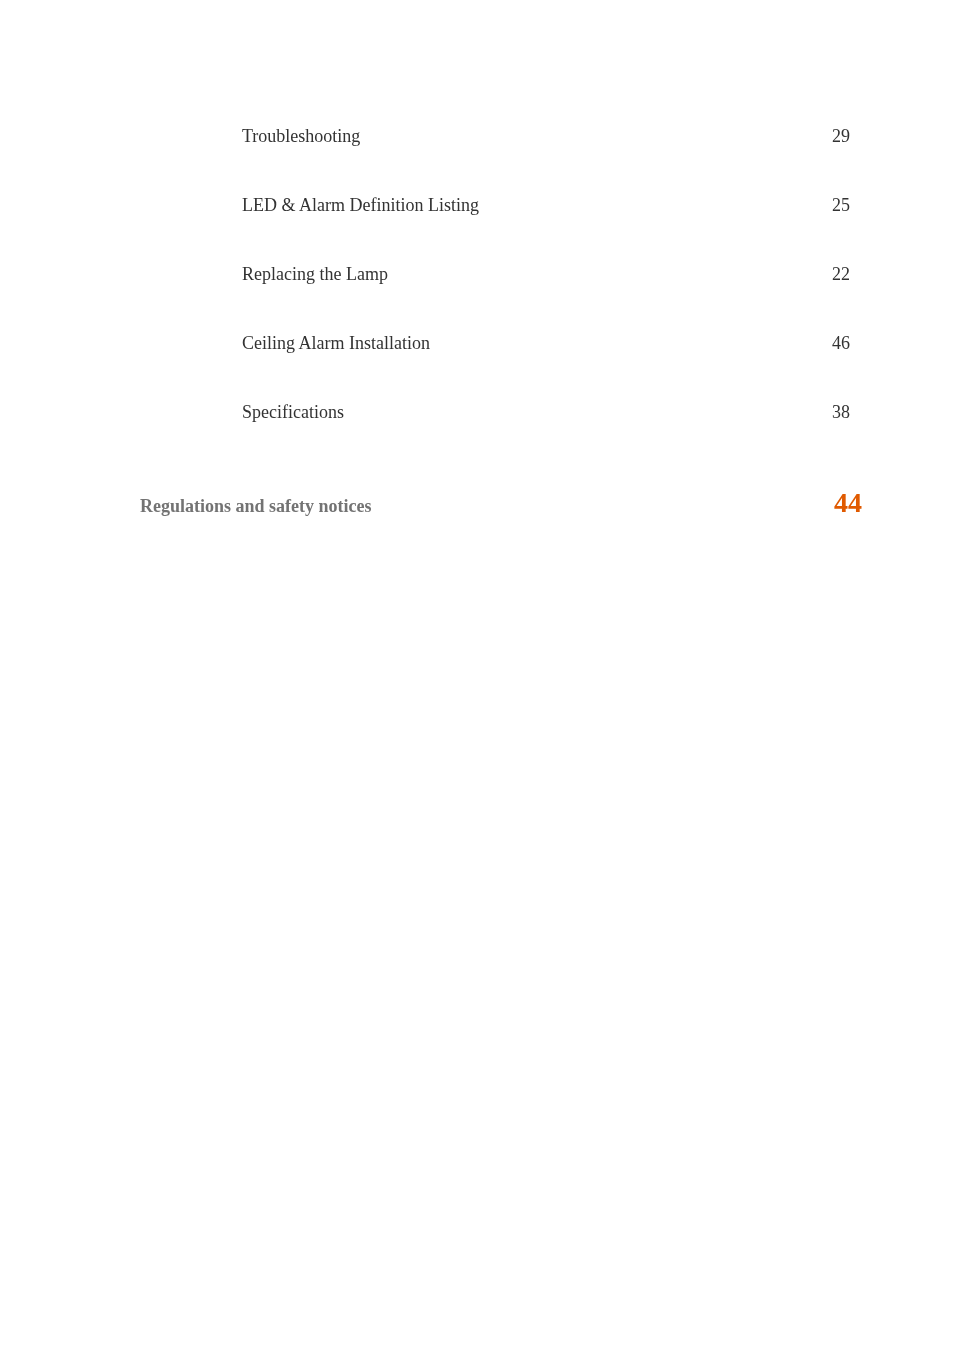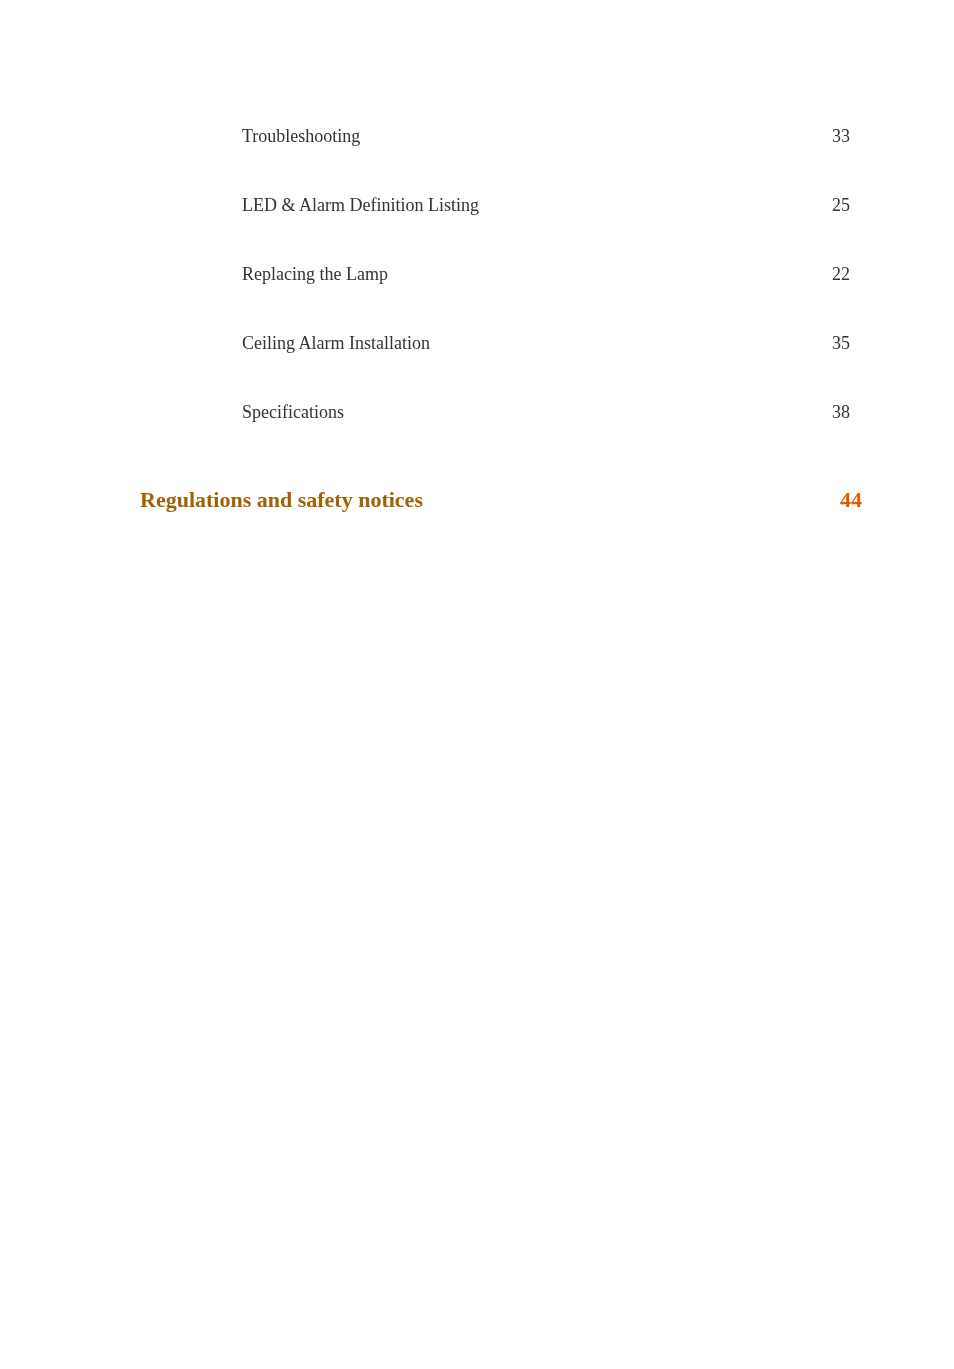--- a/index.html
+++ b/index.html
@@ -46,57 +46,57 @@
     }
 
     .toc-section {
       display: flex;
       justify-content: space-between;
       align-items: baseline;
       padding: 10px 0;
     }
 
     .toc-section-label {
-      font-size: 22px;
-      color: #a16207;
+      font-size: 18px;
+      color: #737373;
       font-weight: bold;
     }
 
     .toc-section-page {
-      font-size: 22px;
+      font-size: 28px;
       color: #e05a00;
       font-weight: bold;
       min-width: 40px;
       text-align: right;
     }
   </style>
 </head>
 <body>
 
 <div class="page-container">
   <div class="toc-list">
 
     <div class="toc-item">
       <span class="toc-item-label">Troubleshooting</span>
-      <span class="toc-item-page">33</span>
+      <span class="toc-item-page">29</span>
     </div>
 
     <div class="toc-item">
       <span class="toc-item-label">LED &amp; Alarm Definition Listing</span>
       <span class="toc-item-page">25</span>
     </div>
 
     <div class="toc-item">
       <span class="toc-item-label">Replacing the Lamp</span>
       <span class="toc-item-page">22</span>
     </div>
 
     <div class="toc-item">
       <span class="toc-item-label">Ceiling Alarm Installation</span>
-      <span class="toc-item-page">35</span>
+      <span class="toc-item-page">46</span>
     </div>
 
     <div class="toc-item">
       <span class="toc-item-label">Specifications</span>
       <span class="toc-item-page">38</span>
     </div>
 
 
   </div>
 

